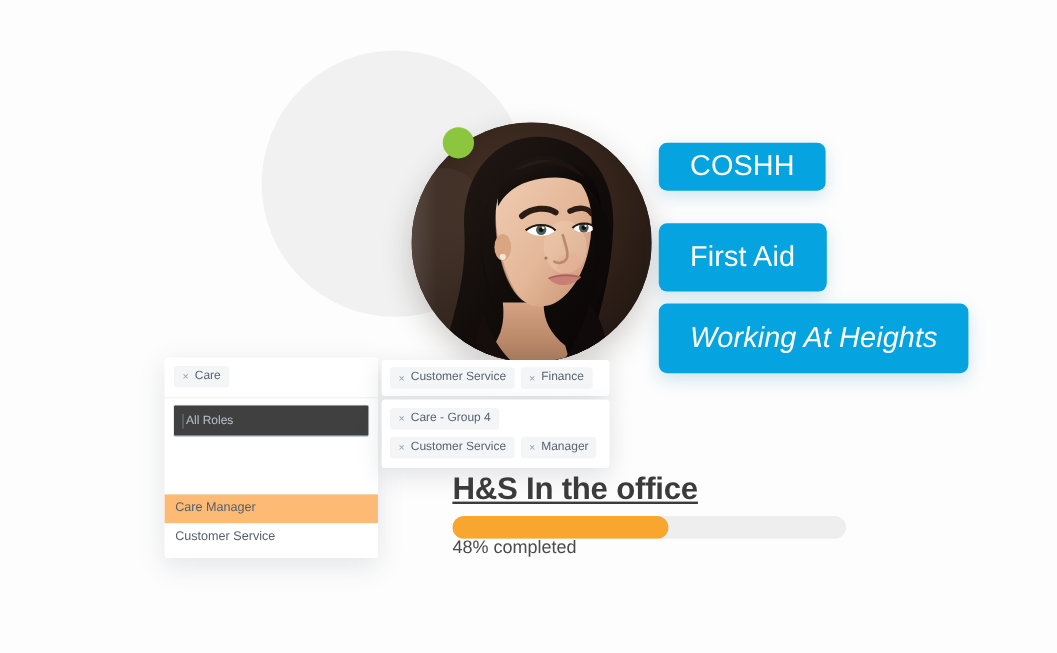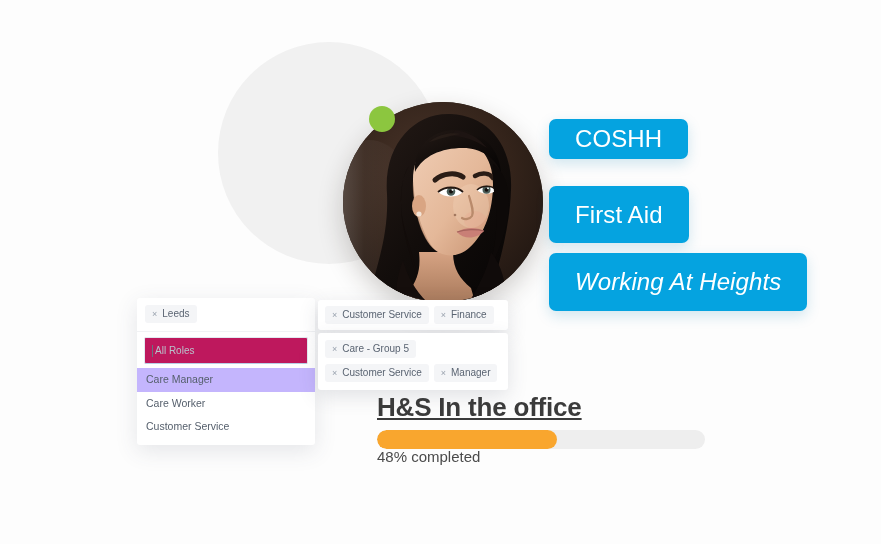--- a/index.html
+++ b/index.html
@@ -111,21 +111,21 @@
   }
   .chip .x {
     font-size: 9px;
     color: #99a2ae;
     line-height: 1;
   }
   .role-input {
     position: relative;
     margin: 5px 7px 0 7px;
     height: 25px;
-    background: #be185d;
+    background: #404040;
     border: 1px solid #e3e9f0;
     border-bottom: 1.5px solid #b9cfe6;
     border-radius: 2px;
     display: flex;
     align-items: center;
     padding-left: 7px;
   }
   .caret {
     width: 1px;
     height: 12px;
@@ -137,21 +137,21 @@
     color: #b9c2cc;
   }
   .opt-list { padding: 4px 0 6px 0; }
   .opt {
     font-size: 10.5px;
     color: #555f6c;
     padding: 6px 8px 6px 9px;
     line-height: 1.1;
     white-space: nowrap;
   }
-  .opt.sel { background: #c4b5fd; }
+  .opt.sel { background: #fdba74; margin-top: 44px; }
 
   
   .right-card-a {
     position: absolute;
     left: 318px;
     top: 300px;
     width: 176px;
     background: #ffffff;
     border-radius: 3px;
     box-shadow: 0 6px 20px rgba(60,70,90,0.15);
@@ -314,57 +314,54 @@
   </div>
   <div class="pill pill-3">
     <span>Working At Heights</span>
   </div>
 
   <div class="left-card">
 
     <div class="chip-row">
       <span class="chip">
         <span class="x">×</span>
-        <span>Leeds</span>
+        <span>Care</span>
       </span>
     </div>
 
     <div class="role-input">
       <span class="caret"></span>
       <span class="ph">All Roles</span>
     </div>
 
     <div class="opt-list">
       <div class="opt sel">
         <span>Care Manager</span>
       </div>
       <div class="opt">
-        <span>Care Worker</span>
-      </div>
-      <div class="opt">
         <span>Customer Service</span>
       </div>
     </div>
   </div>
 
   <div class="right-card-a">
     <span class="chip">
       <span class="x">×</span>
       <span>Customer Service</span>
     </span>
     <span class="chip">
       <span class="x">×</span>
       <span>Finance</span>
     </span>
   </div>
 
   <div class="right-card-b">
     <span class="chip">
       <span class="x">×</span>
-      <span>Care - Group 5</span>
+      <span>Care - Group 4</span>
     </span>
     <span class="chip">
       <span class="x">×</span>
       <span>Customer Service</span>
     </span>
     <span class="chip">
       <span class="x">×</span>
       <span>Manager</span>
     </span>
   </div>

